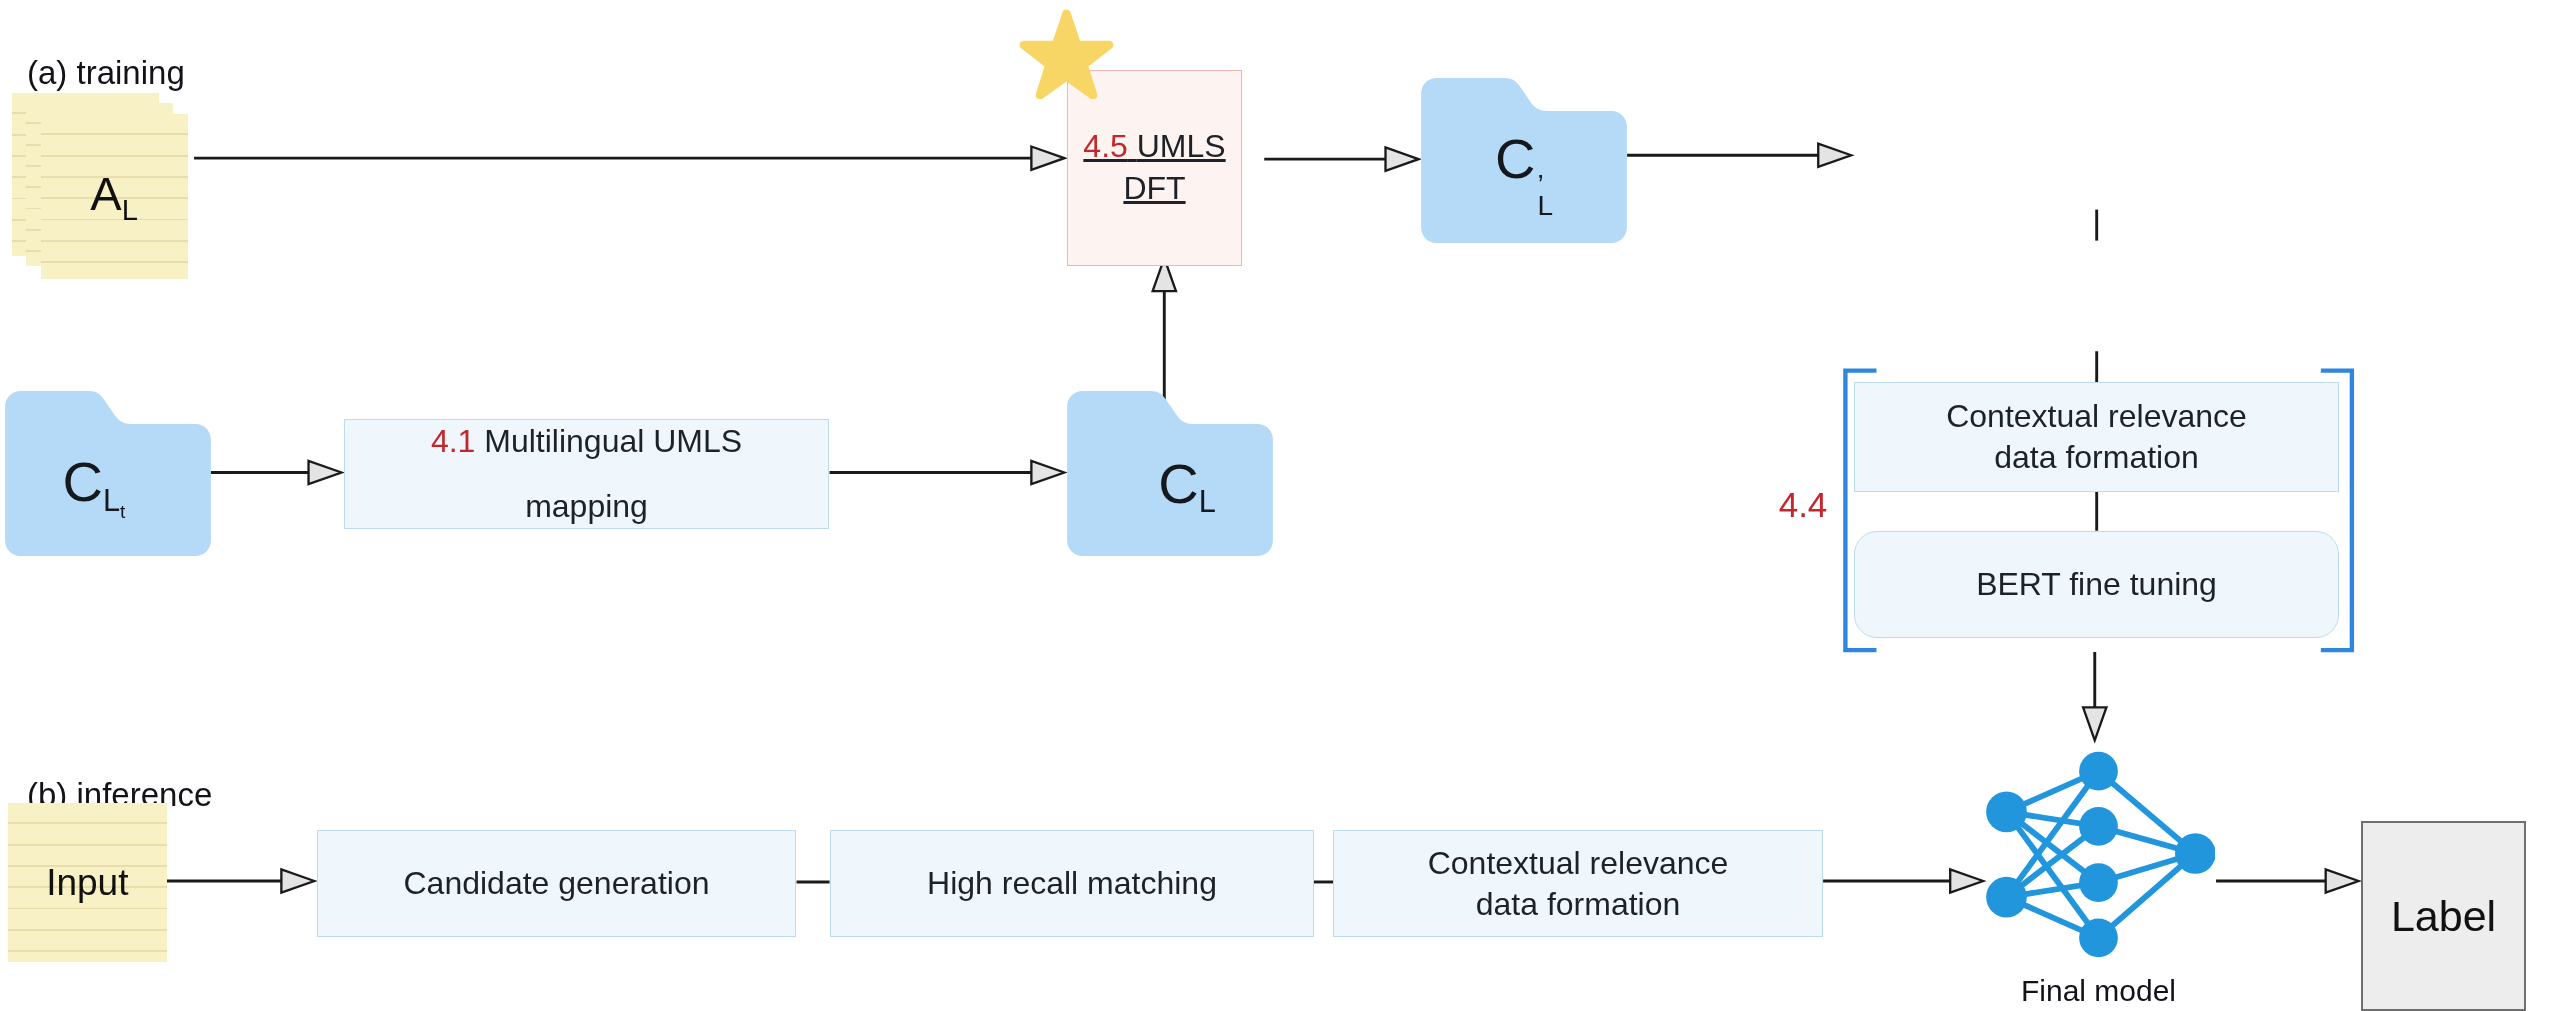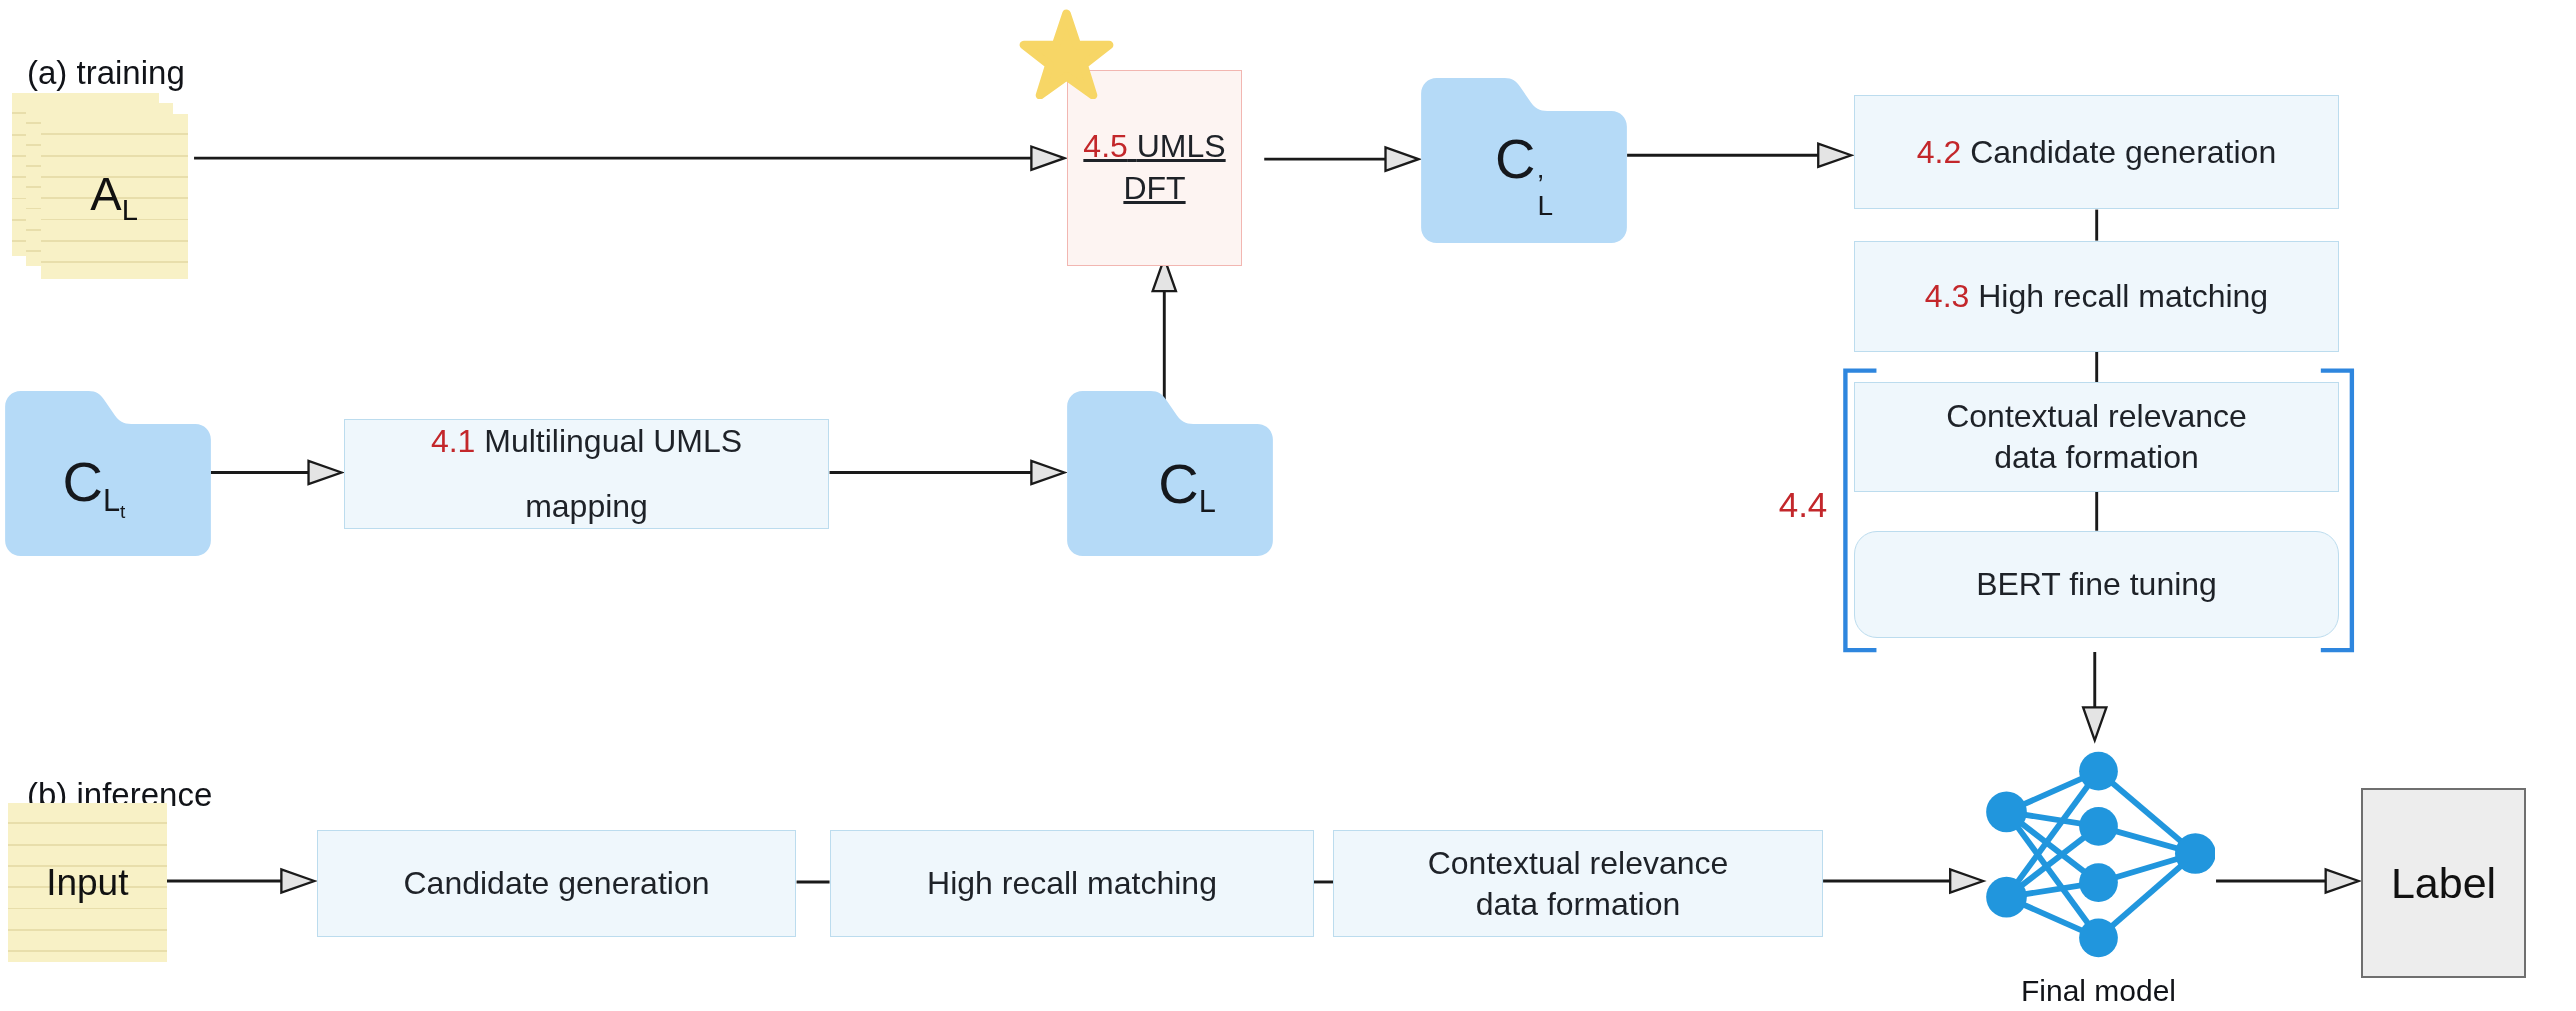--- a/index.html
+++ b/index.html
@@ -132,32 +132,20 @@
   <div class="abs folder" style="left:1421px;top:78px;width:206px;height:165px;">
     <svg width="206" height="165" viewBox="0 0 212 170">
       <path d="M16 0 H86 C94 0 98 3 102 9 L113 25 C117 31 122 34 130 34 H196 C205 34 212 41 212 50 V154 C212 163 205 170 196 170 H16 C7 170 0 163 0 154 V16 C0 7 7 0 16 0 Z" fill="#b5daf7"></path>
     </svg>
     <span class="folder-label"><span>C</span><span class="fstack">
           <span class="p">’</span>
           <span class="s">L</span>
         </span></span>
   </div>
 
-  <div class="abs step-box" style="left:1854px;top:95px;width:485px;height:114px;">
-    <div>
-      <span class="num">4.2</span>
-      <span>Candidate generation</span>
-    </div>
-  </div>
-  <div class="abs step-box" style="left:1854px;top:241px;width:485px;height:111px;">
-    <div>
-      <span class="num">4.3</span>
-      <span>High recall matching</span>
-    </div>
-  </div>
 
   <div class="abs num44" style="left:1769px;top:485px;width:68px;">4.4</div>
   <div class="abs step-box" style="left:1854px;top:382px;width:485px;height:110px;">
     <div>Contextual relevance</div>
     <div>data formation</div>
   </div>
   <div class="abs step-box" style="left:1854px;top:531px;width:485px;height:107px;border-radius:23px;">
     <div>BERT fine tuning</div>
   </div>
 
@@ -203,21 +191,21 @@
       <circle cx="25" cy="155" r="21"></circle>
       <circle cx="120" cy="25" r="20"></circle>
       <circle cx="120" cy="82" r="20"></circle>
       <circle cx="120" cy="140" r="20"></circle>
       <circle cx="120" cy="197" r="20"></circle>
       <circle cx="220" cy="110" r="21"></circle>
     </g>
   </svg>
   <div class="abs caption" style="left:1979px;top:974px;width:239px;">Final model</div>
 
-  <div class="abs label-box" style="left:2361px;top:788px;width:165px;height:190px;">
+  <div class="abs label-box" style="left:2361px;top:821px;width:165px;height:190px;">
     <span>Label</span>
   </div>
 
   <div class="abs note" style="left:7.8px;top:803px;width:159px;height:159px;">
     <span class="note-text">Input</span>
   </div>
 
   <div class="abs step-box" style="left:317px;top:830px;width:479px;height:107px;">
     <div>Candidate generation</div>
   </div>

